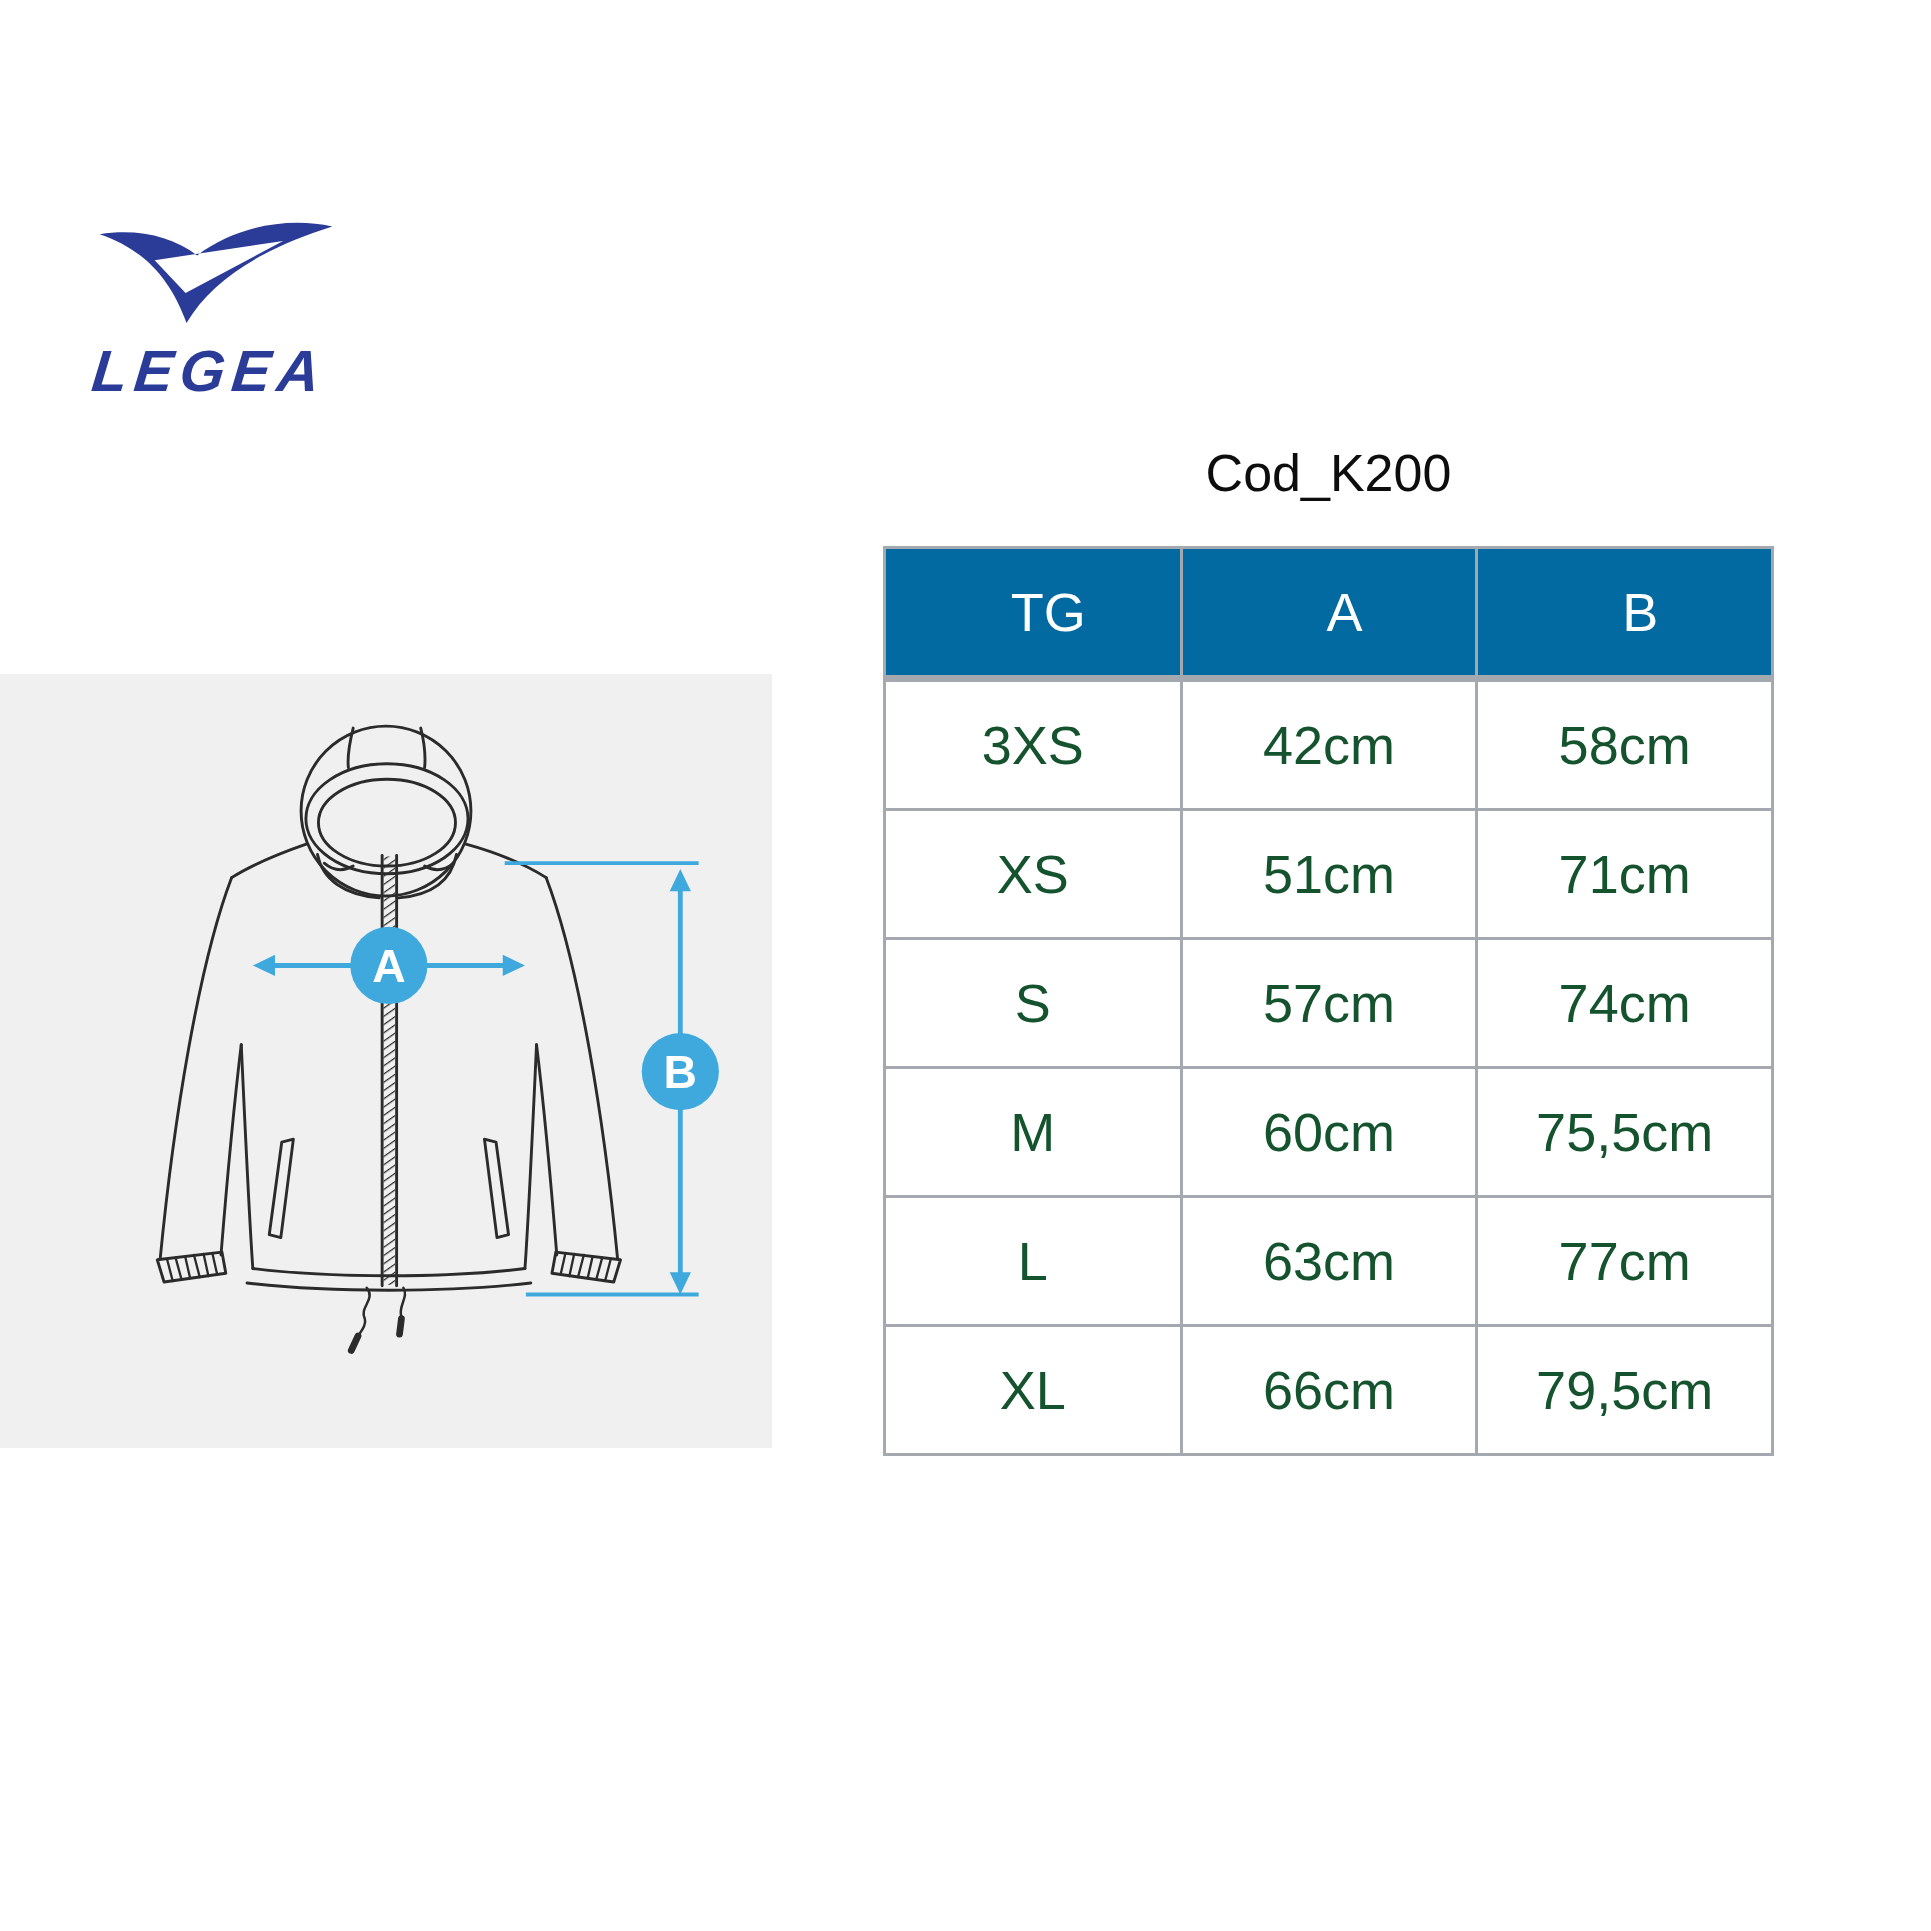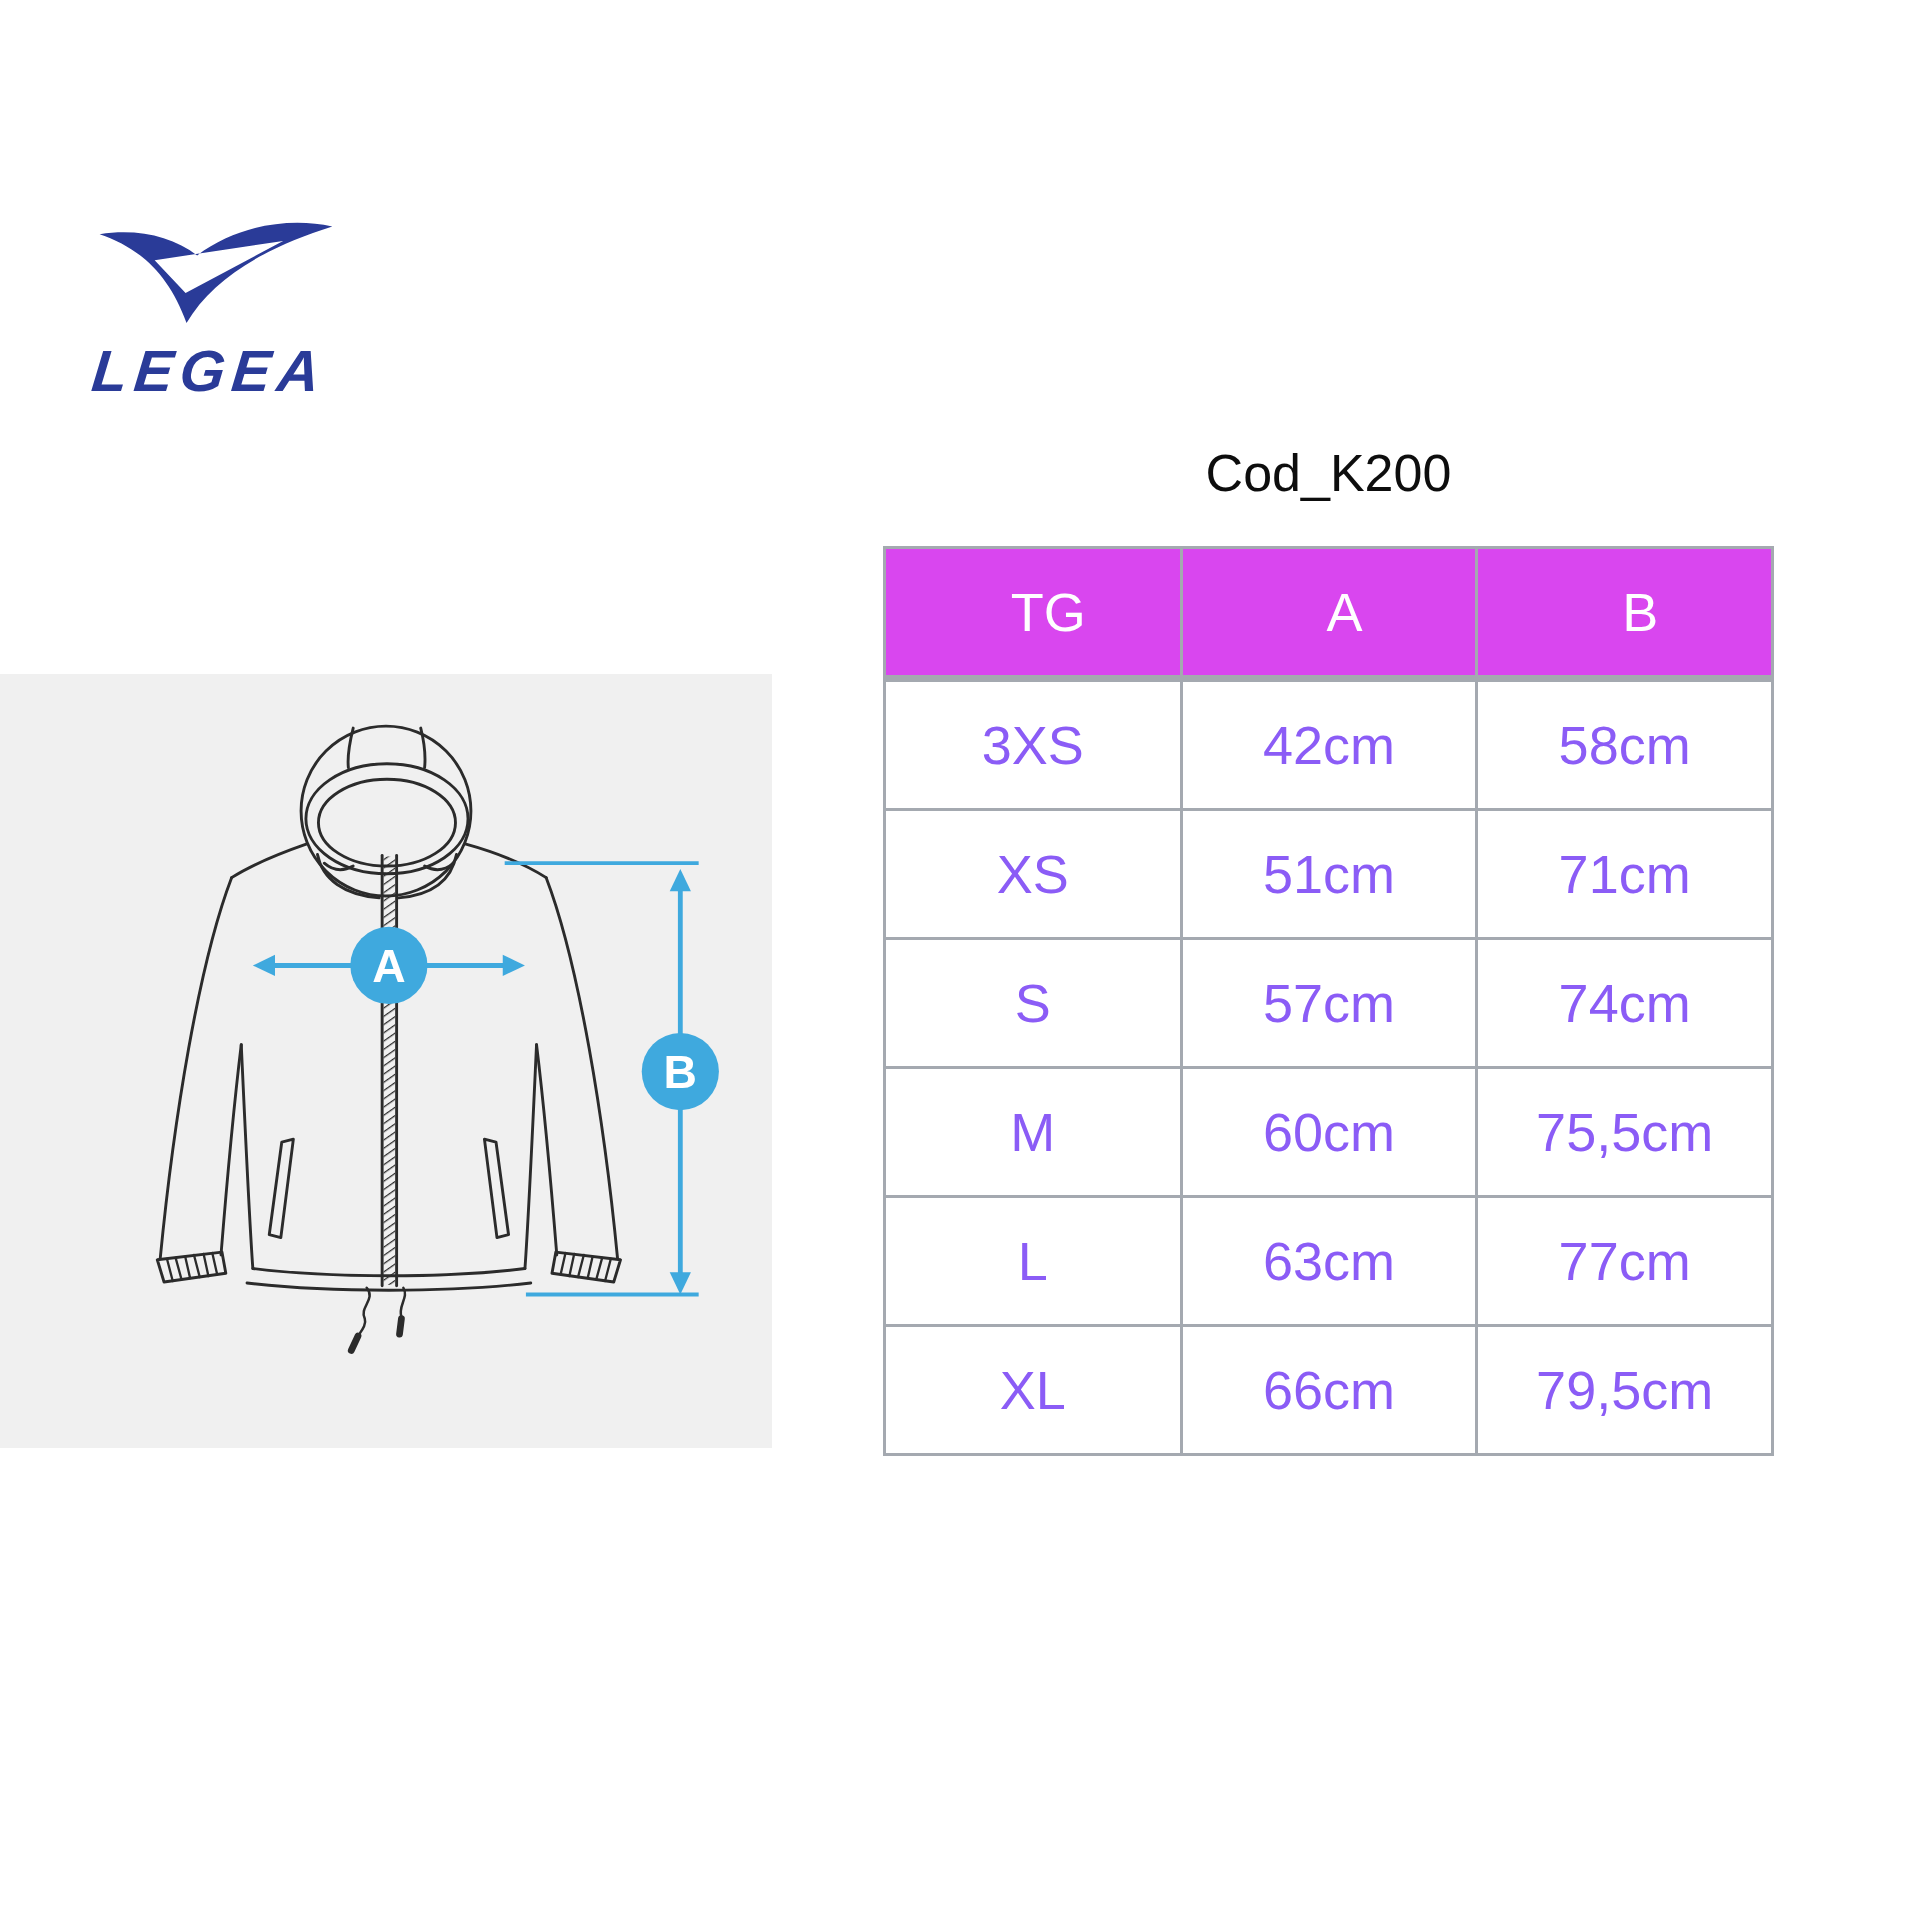--- a/index.html
+++ b/index.html
@@ -26,25 +26,25 @@
   
   table.size-table {
     position:absolute; left:883px; top:546px; width:891px;
     border-collapse:collapse; table-layout:fixed;
   }
   .size-table th, .size-table td {
     border:3.9px solid #a4a9b0; text-align:center; vertical-align:middle;
     height:126px; font-weight:normal; padding:0;
   }
   .size-table thead th {
-    background:#d946ef; color:#ffffff; font-size:54px;
+    background:#0369a1; color:#ffffff; font-size:54px;
     border-bottom-width:7.7px;
     padding-left:31px;
   }
-  .size-table tbody td { background:#ffffff; color:#8b5cf6; font-size:54px; }
+  .size-table tbody td { background:#ffffff; color:#14532d; font-size:54px; }
 
   
   .diagram-panel {
     position:absolute; left:0; top:674px; width:772px; height:774px;
     background:#f0f0f0;
   }
   .diagram-panel svg { display:block; width:772px; height:774px; }
 </style>
 </head>
 <body>

